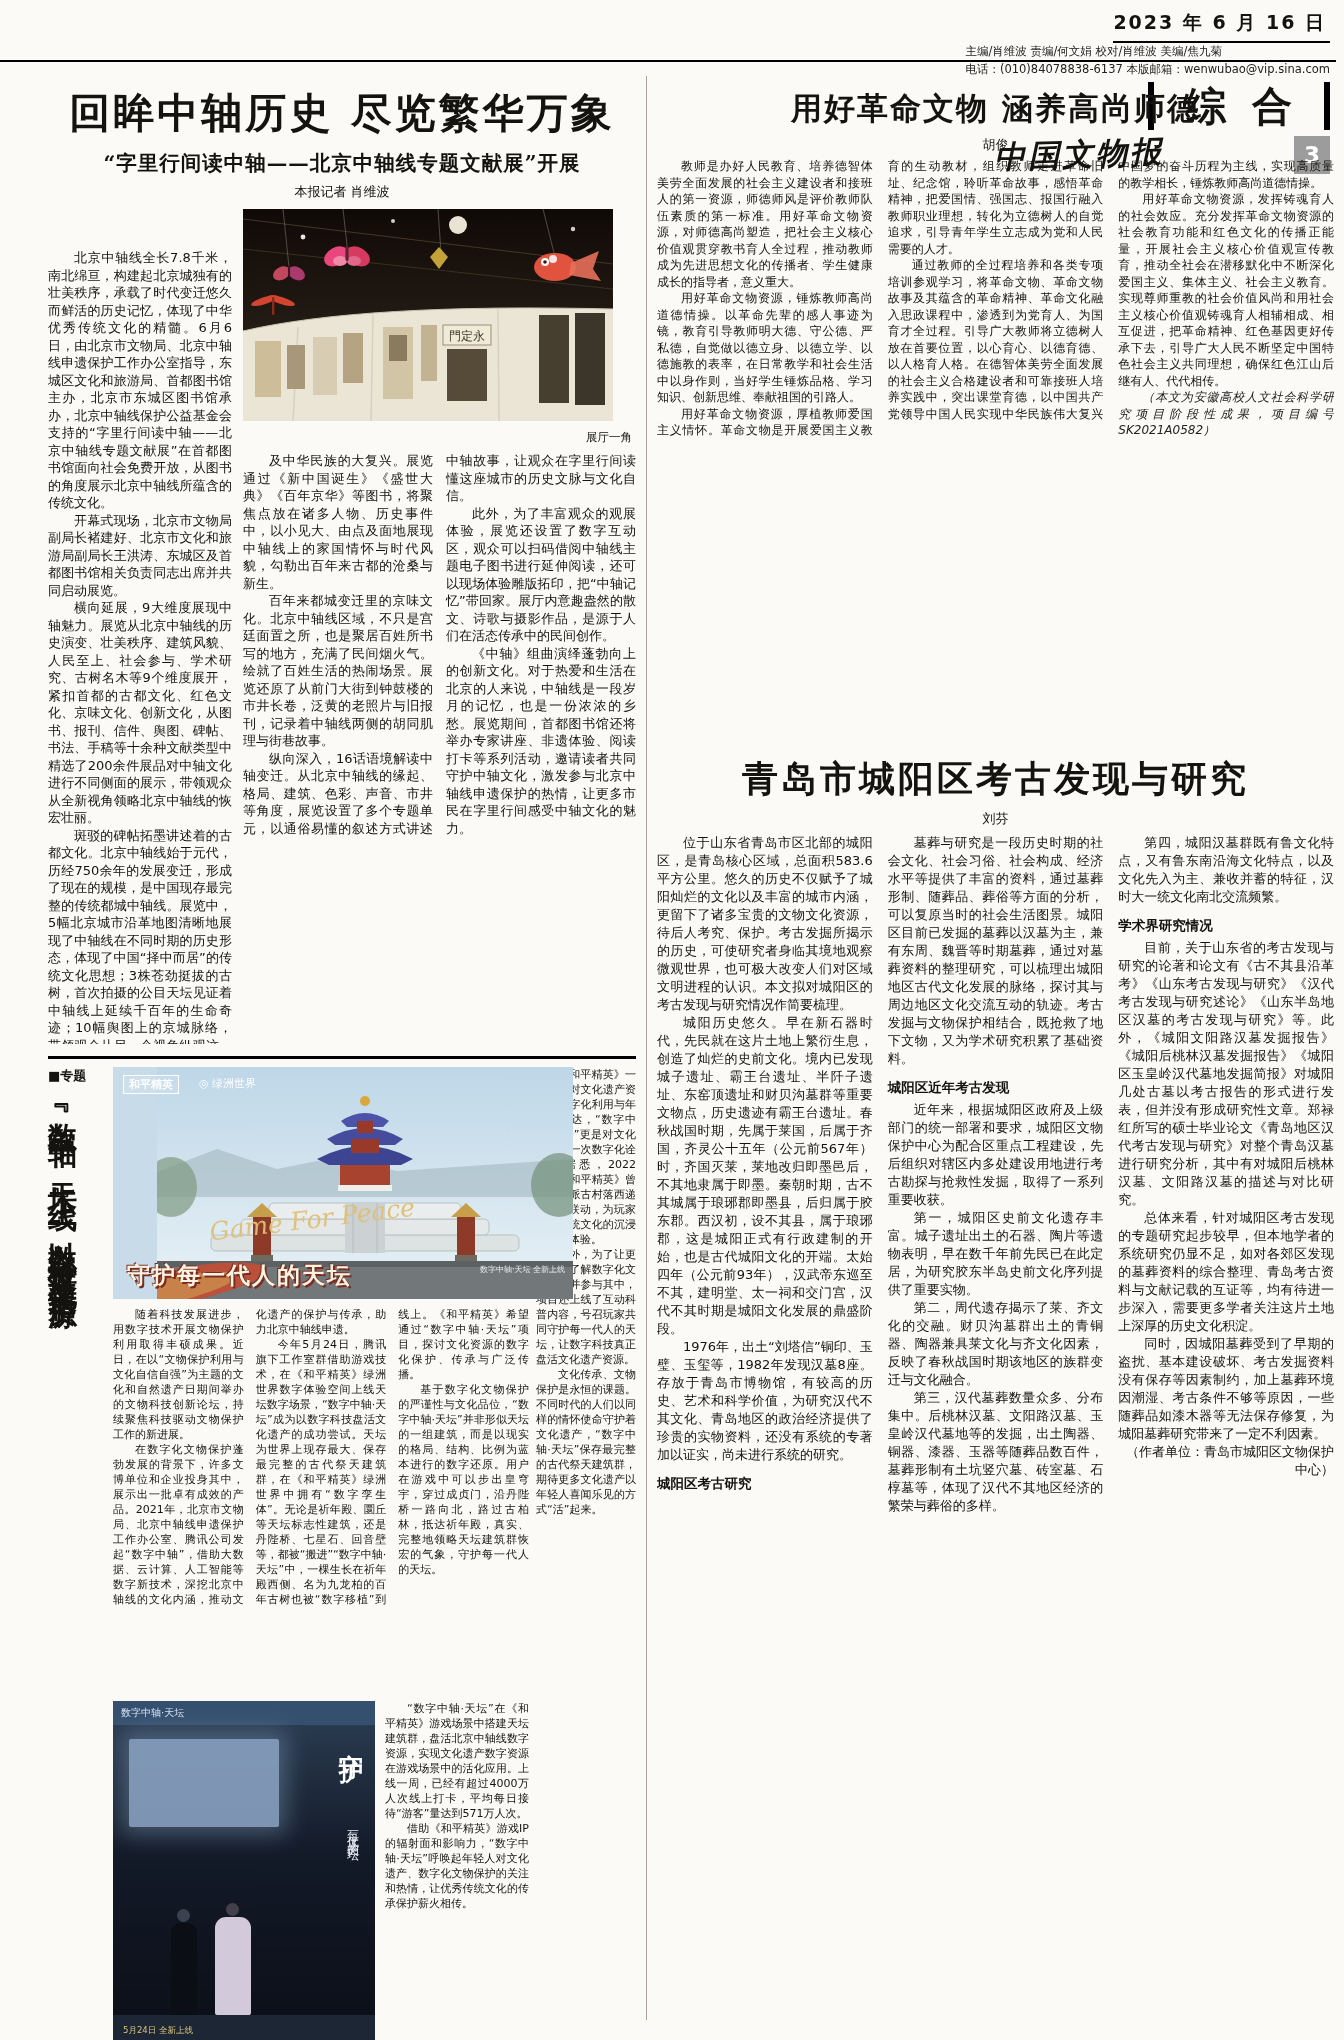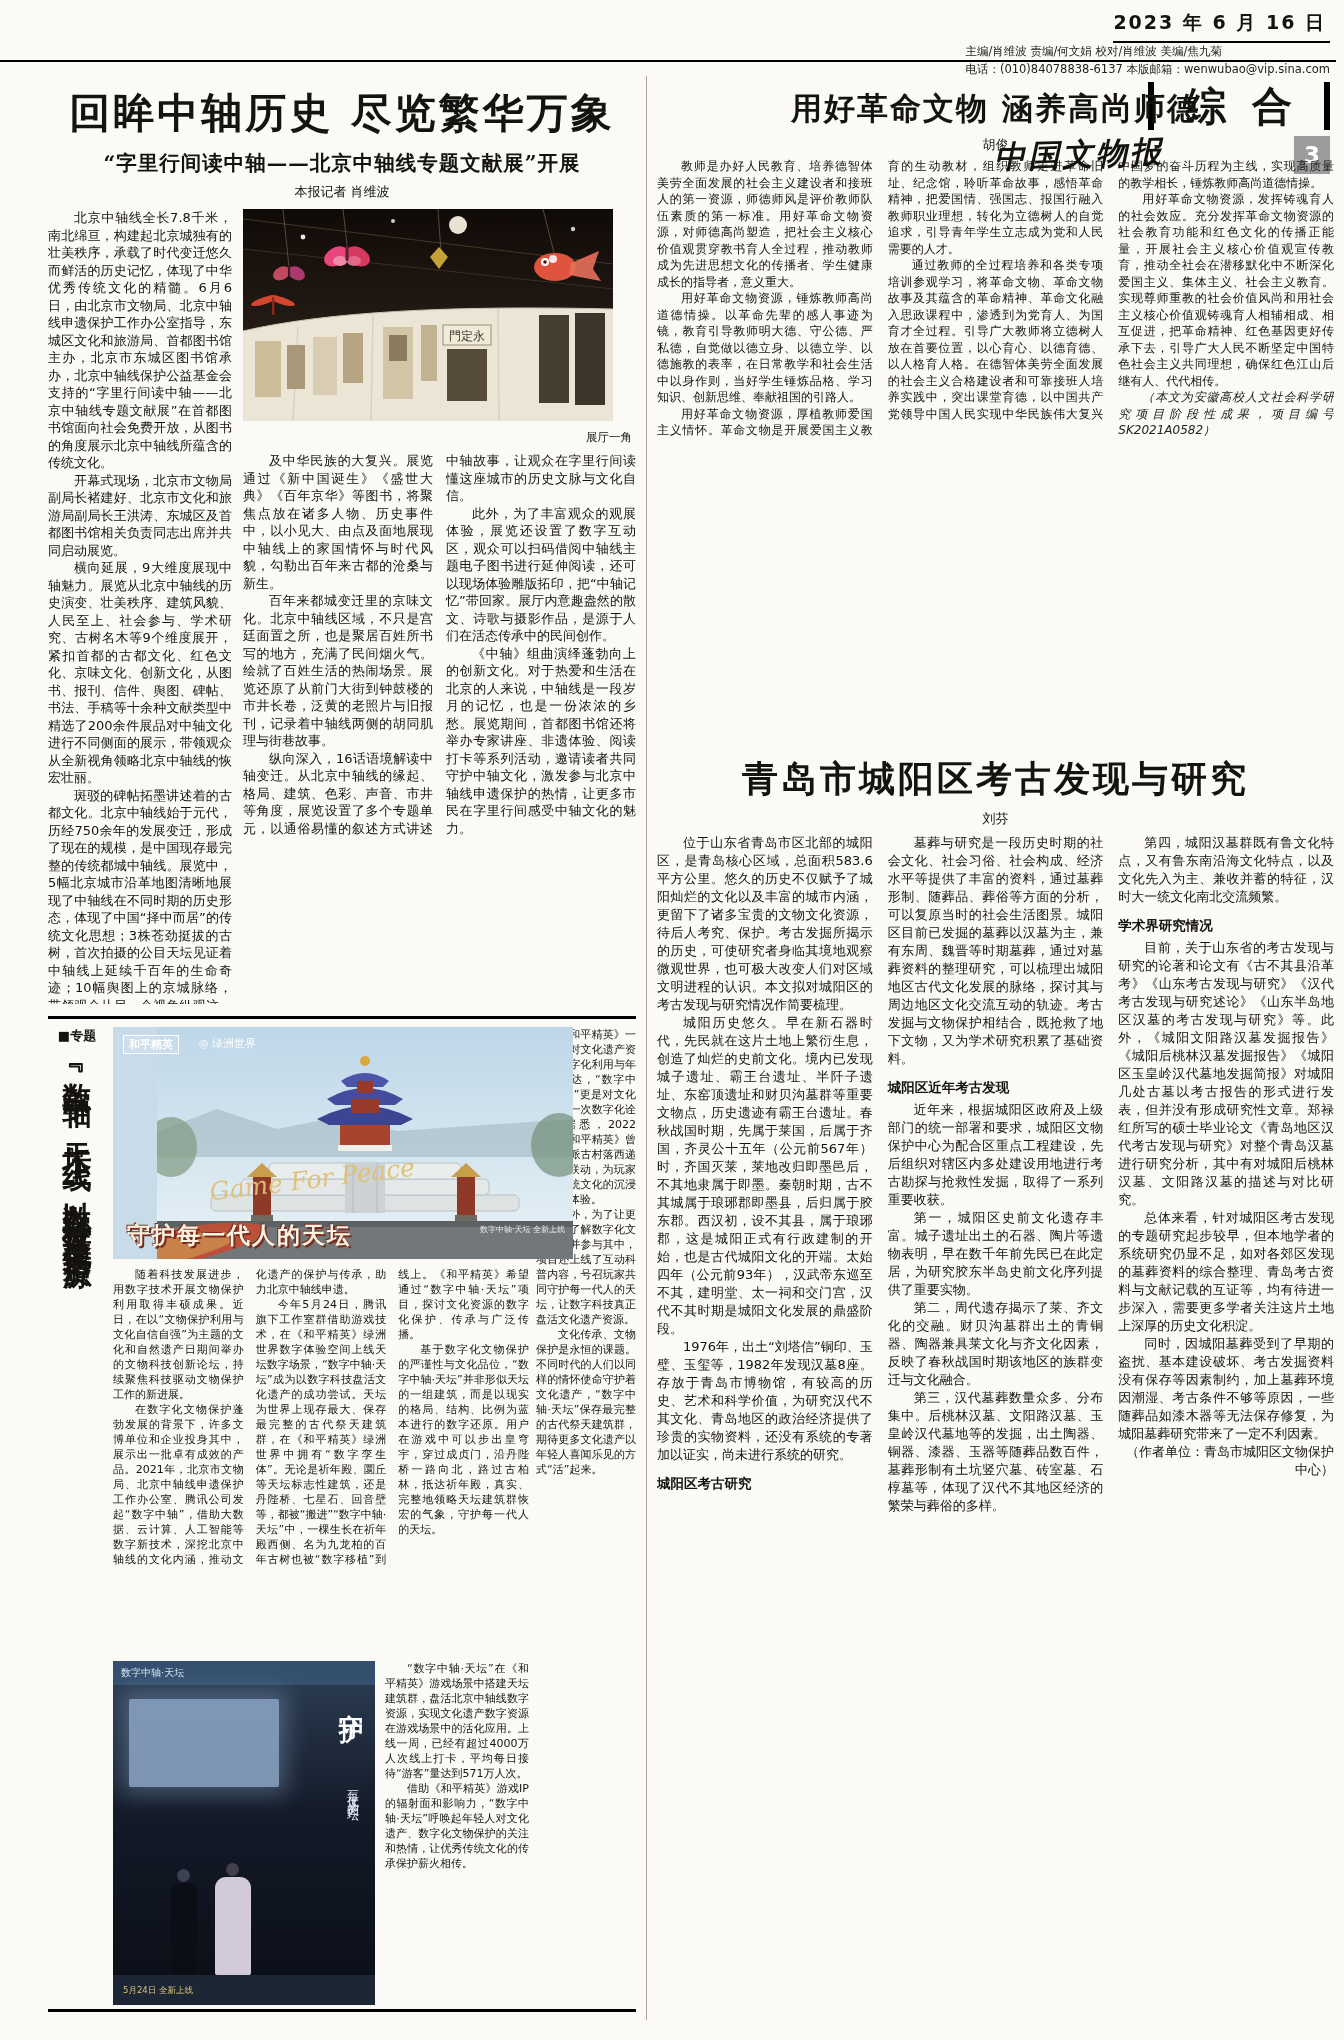--- a/index.html
+++ b/index.html
@@ -29,29 +29,29 @@
   h4.para{text-indent:0;font-weight:700;margin:10px 0 5px 0;font-size:13.5px;}
   .note{font-style:italic;color:#222;}
   .attribution{text-indent:0;text-align:right;}
   .byline{text-align:center;font-size:13px;margin:6px 0 4px 0;color:#111;}
   
   .art1 h1{font-family:"DejaVu Serif","Liberation Serif",serif;font-weight:900;font-size:41px;
            letter-spacing:3px;text-align:center;margin:14px 0 8px 0;}
   .art1 h2{font-family:"DejaVu Serif","Liberation Serif",serif;font-weight:600;font-size:20.5px;
            text-align:center;margin:0;letter-spacing:1px;}
   .art1-body{display:flex;gap:11px;margin-top:8px;font-size:13px;line-height:17.5px;}
-  .art1-col1{width:184px;flex:none;height:795px;overflow:hidden;}
+  .art1-col1{width:184px;flex:none;height:795px;overflow:hidden;margin-top:40px;}
   .art1-right{flex:1;min-width:0;}
   .art1 figure{margin:0;}
   .art1 figcaption{font-size:11.5px;text-align:right;padding:3px 4px 4px 0;}
   .art1-cols{columns:2;column-gap:13px;height:552px;overflow:hidden;margin-top:2px;}
   
   .feature{margin-top:12px;border-top:3px solid #000;border-bottom:3px solid #000;
            padding:8px 0;display:flex;gap:7px;height:996px;box-sizing:border-box;}
-  .feature-strip{width:58px;flex:none;display:flex;flex-direction:column;align-items:center;}
+  .feature-strip{width:58px;flex:none;display:flex;flex-direction:column;align-items:flex-start;}
   .feature-tag{font-size:13px;font-weight:700;white-space:nowrap;}
   .feature-vtitle{writing-mode:vertical-rl;text-orientation:upright;
         font-family:"DejaVu Serif","Liberation Serif",serif;font-weight:900;font-size:29px;
         letter-spacing:5px;margin-top:10px;height:930px;line-height:1.0;}
   .feature-center{width:416px;flex:none;}
   .hero{position:relative;width:460px;height:232px;overflow:hidden;background:#c7dbe9;text-align:right;}
   .hero-logo1{position:absolute;top:8px;left:10px;color:#fff;font-size:11px;font-weight:700;
               border:1px solid #fff;padding:1px 5px;background:rgba(255,255,255,.12);}
   .hero-logo2{position:absolute;top:9px;left:86px;color:#fff;font-size:11px;}
   .hero-script{position:absolute;left:96px;top:138px;color:#dfc078;font-size:25px;font-style:italic;

